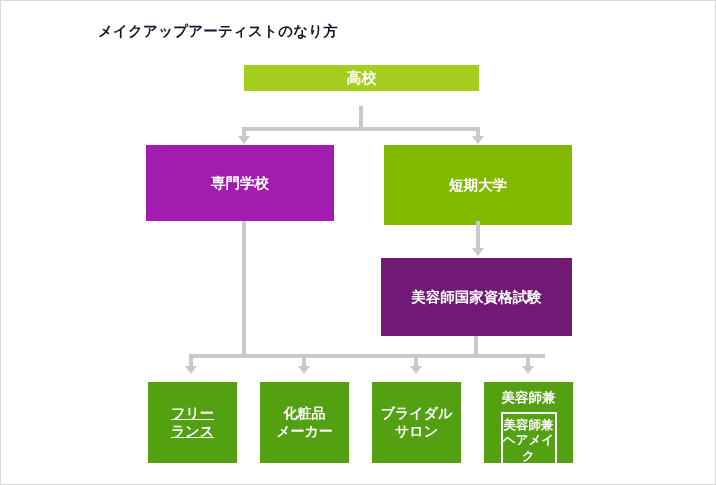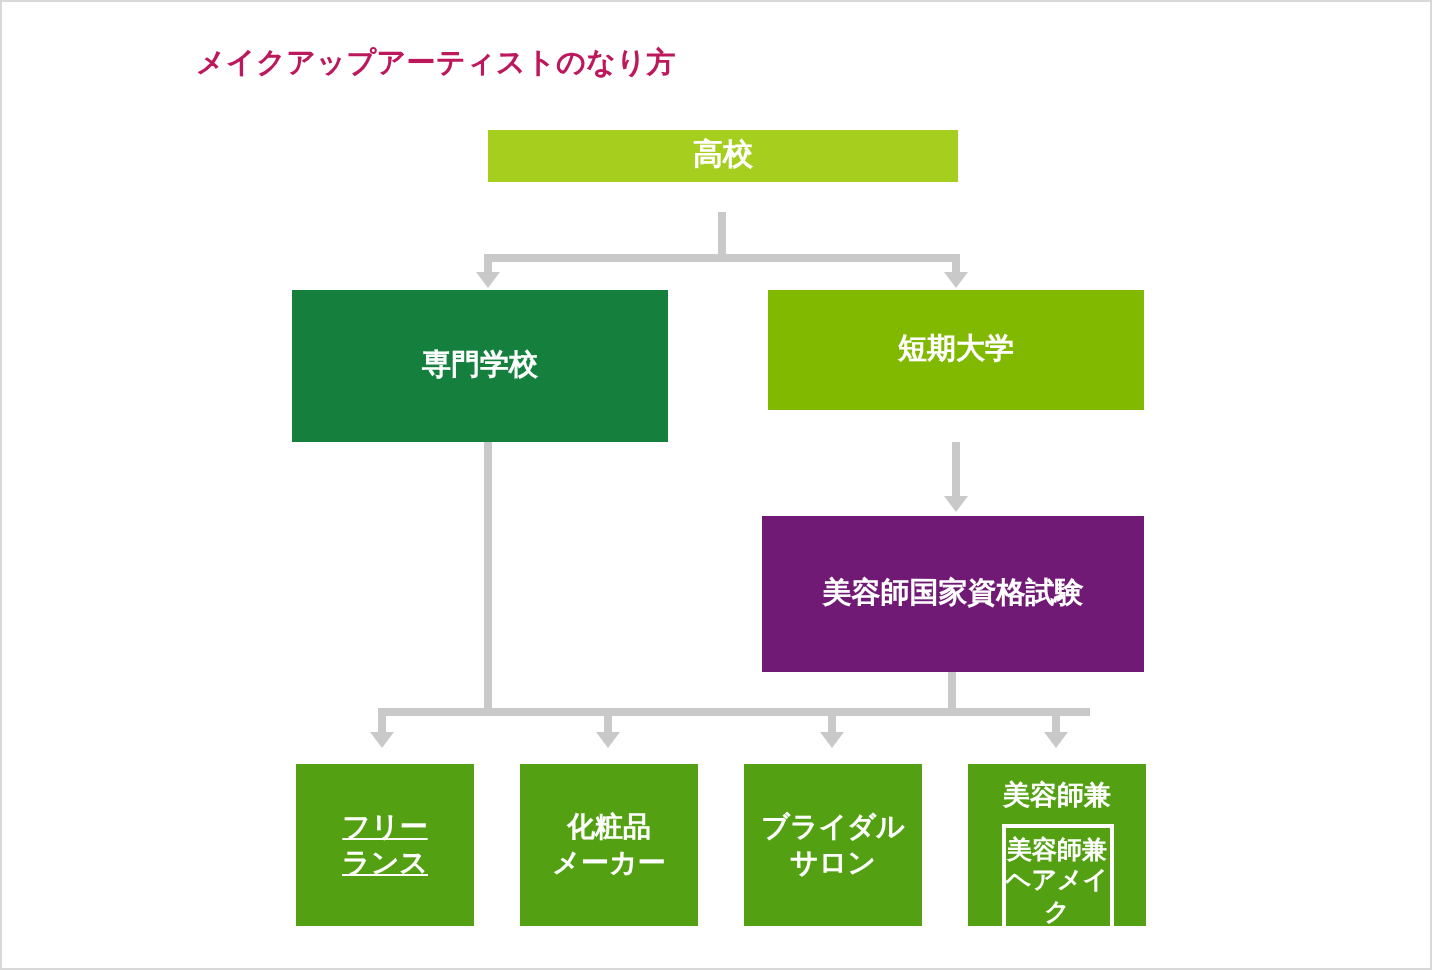--- a/index.html
+++ b/index.html
@@ -19,21 +19,21 @@
     box-sizing: border-box;
     border: 1px solid #d8d8d8;
     overflow: hidden;
   }
   #chart-title {
     position: absolute;
     left: 97px;
     top: 21px;
     font-size: 14.5px;
     font-weight: bold;
-    color: #be185d;
+    color: #0f172a;
     letter-spacing: 0.2px;
     white-space: nowrap;
   }
   .node {
     position: absolute;
     box-sizing: border-box;
     display: flex;
     align-items: center;
     justify-content: center;
     text-align: center;
@@ -43,25 +43,25 @@
     white-space: pre-line;
   }
   
   #node-highschool {
     left: 243px; top: 64px; width: 235px; height: 26px;
     background: #a6ce1f;
     font-size: 15px;
   }
   #node-vocational {
     left: 145px; top: 144px; width: 188px; height: 76px;
-    background: #15803d;
+    background: #a21caf;
     font-size: 14.5px;
   }
   #node-juniorcollege {
-    left: 383px; top: 144px; width: 188px; height: 60px;
+    left: 383px; top: 144px; width: 188px; height: 80px;
     background: #81b900;
     font-size: 14.5px;
   }
   #node-exam {
     left: 380px; top: 257px; width: 191px; height: 78px;
     background: #701a75;
     font-size: 14.5px;
   }
   .leaf {
     top: 381px;

